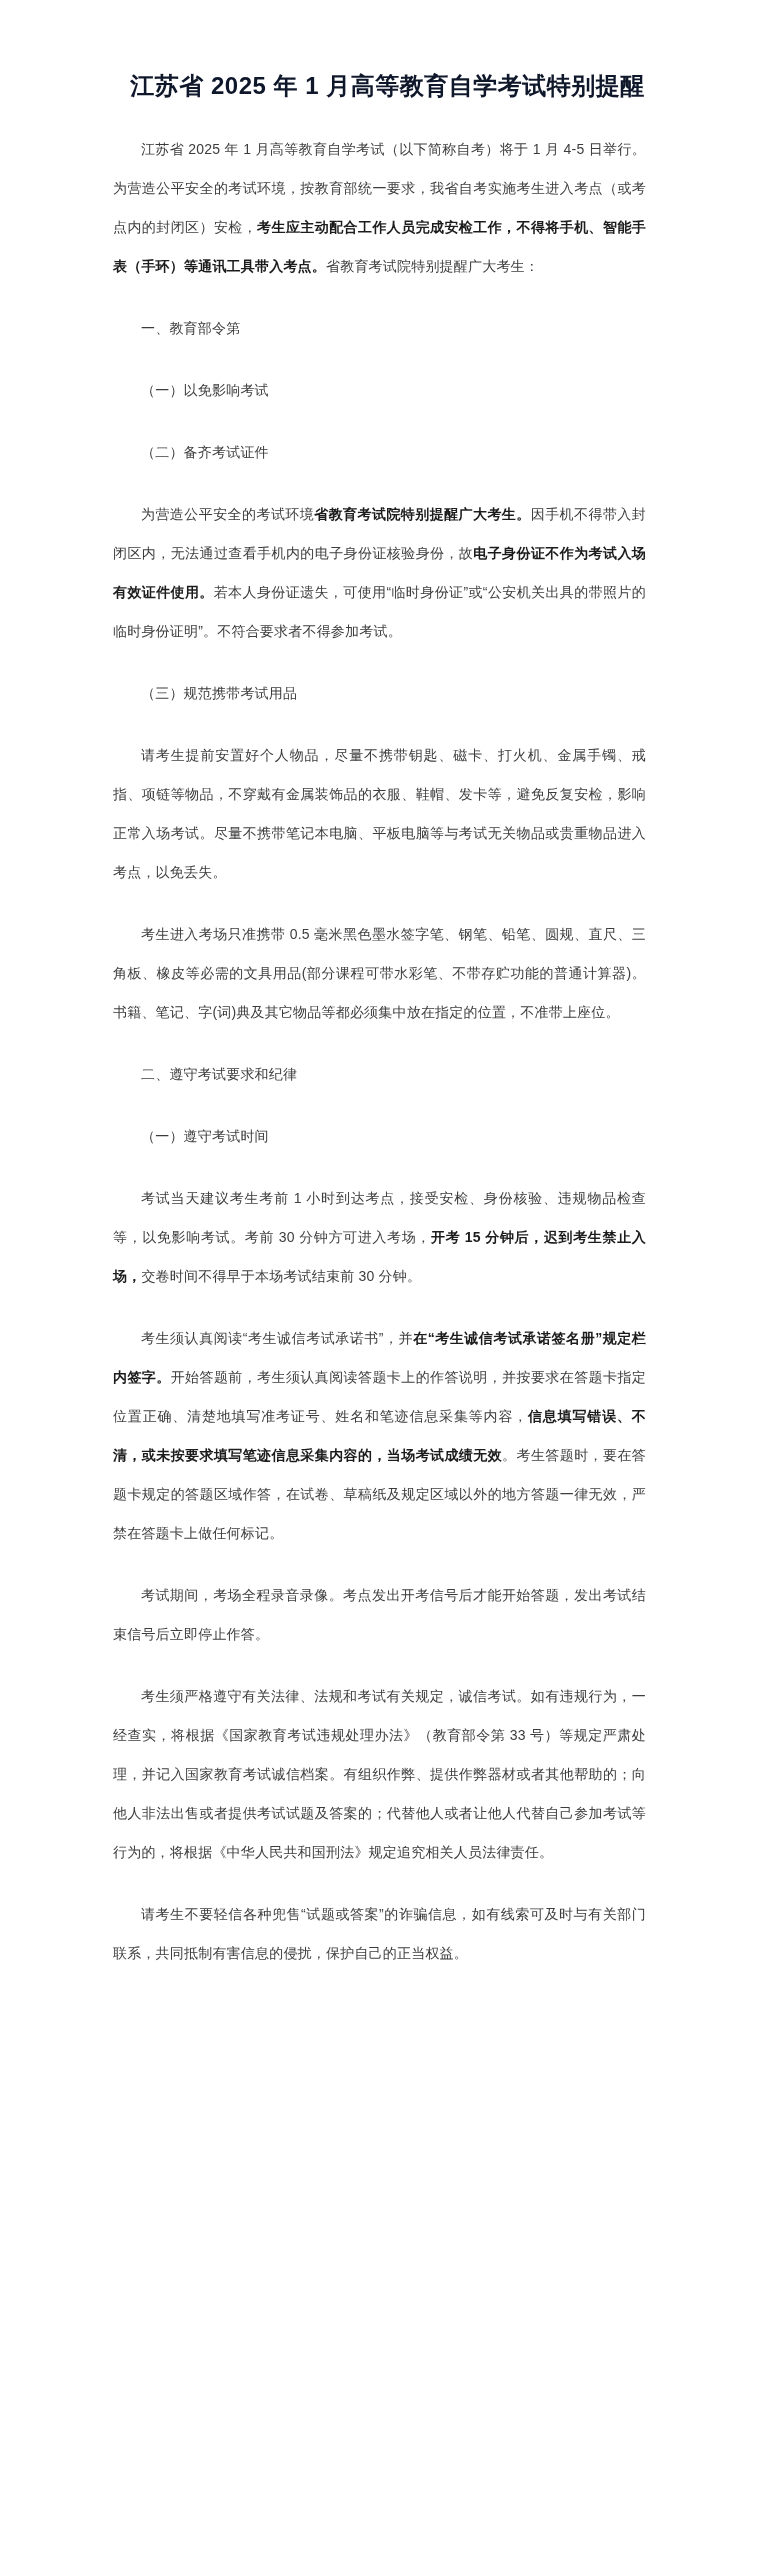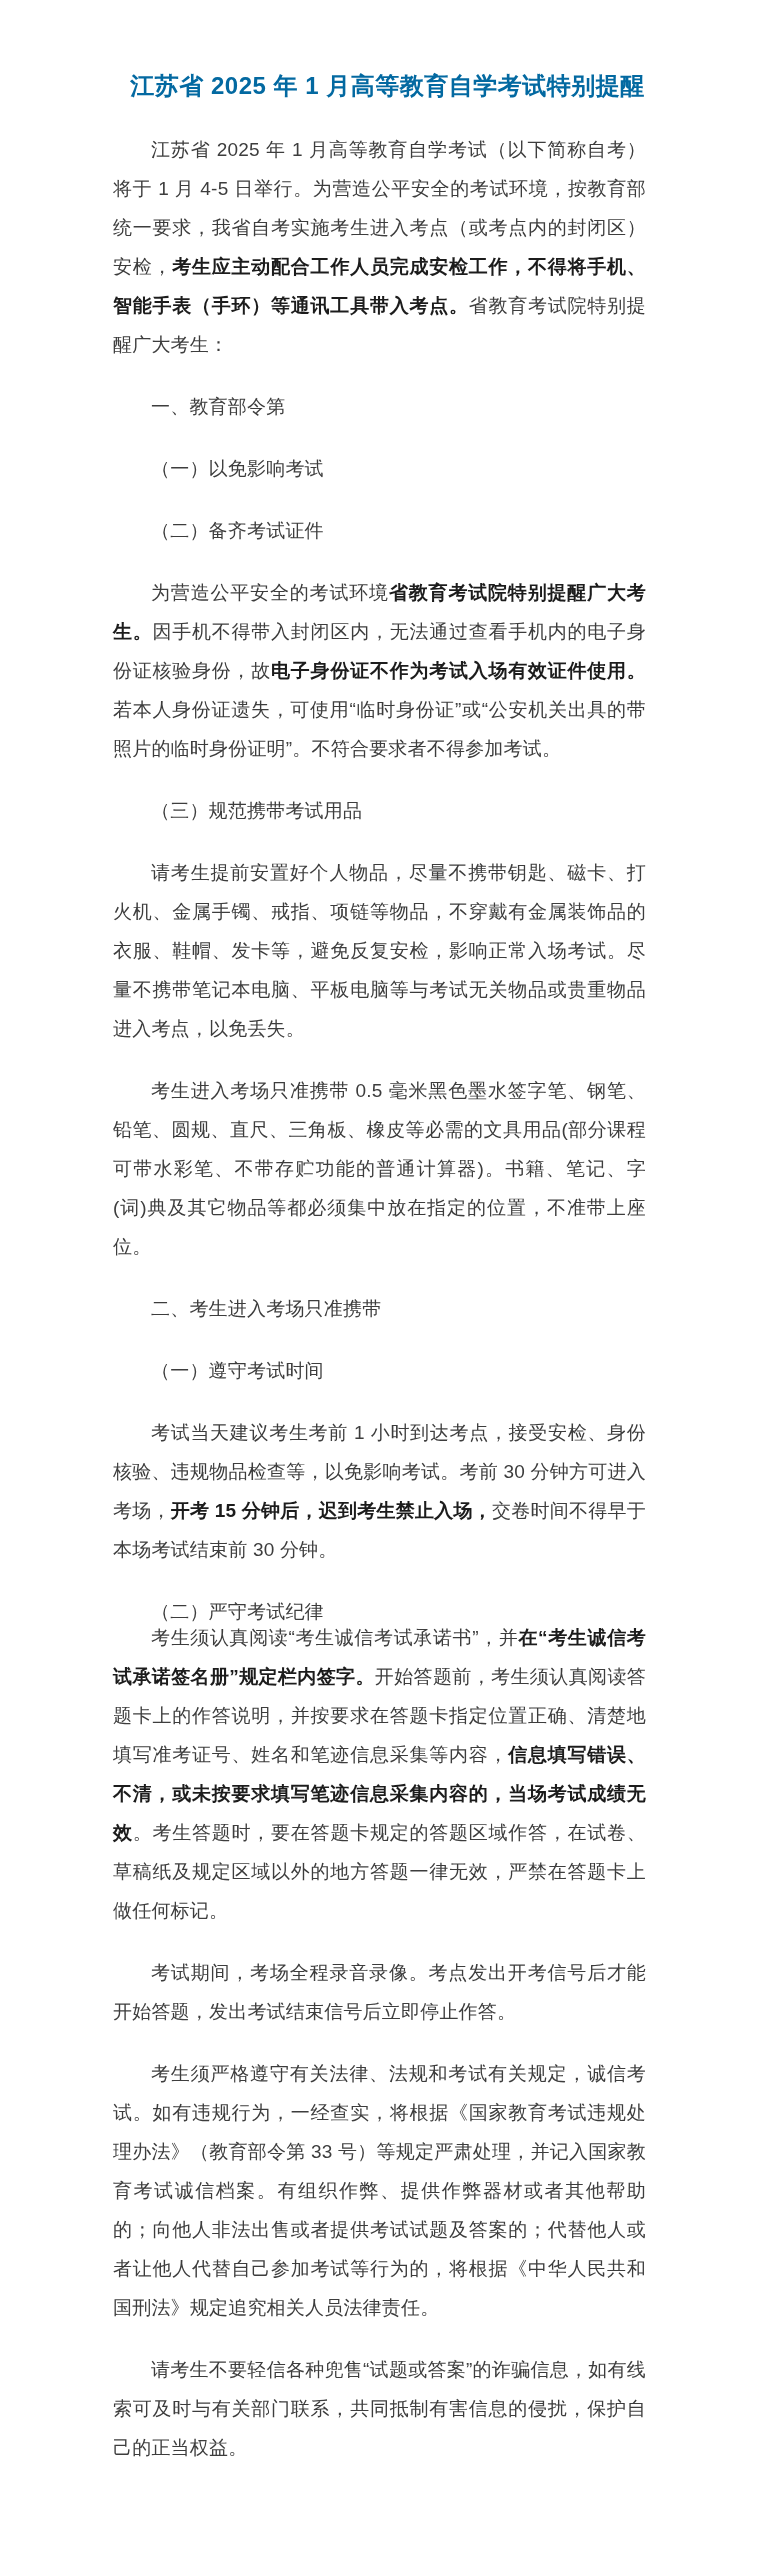--- a/index.html
+++ b/index.html
@@ -10,26 +10,26 @@
     margin: 0 auto;
     padding: 62px 113px 39px 113px;
     background: #ffffff;
     font-family: "Liberation Sans", "DejaVu Sans", sans-serif;
   }
   .title {
     font-size: 24px;
     line-height: 47px;
     font-weight: 700;
     text-align: center;
-    color: #0369a1;
+    color: #0f172a;
     margin: 0 0 21.3px 0;
     letter-spacing: 0.5px;
   }
   .block {
-    font-size: 19px;
+    font-size: 14px;
     line-height: 39px;
     color: #3d3d3d;
     margin: 0 16px 23px 0;
     text-indent: 2em;
     text-align: justify;
     letter-spacing: 0.2px;
   }
   .block b {
     font-weight: 700;
     color: #1c1c1c;
@@ -44,23 +44,22 @@
   <h1 class="title">江苏省 2025 年 1 月高等教育自学考试特别提醒</h1>
   <div id="doc-body">
       <p class="block"><span>江苏省 2025 年 1 月高等教育自学考试（以下简称自考）将于 1 月 4-5 日举行。为营造公平安全的考试环境，按教育部统一要求，我省自考实施考生进入考点（或考点内的封闭区）安检，</span><b>考生应主动配合工作人员完成安检工作，不得将手机、智能手表（手环）等通讯工具带入考点。</b><span>省教育考试院特别提醒广大考生：</span></p>
       <p class="block"><span>一、教育部令第</span></p>
       <p class="block"><span>（一）以免影响考试</span></p>
       <p class="block"><span>（二）备齐考试证件</span></p>
       <p class="block"><span>为营造公平安全的考试环境</span><b>省教育考试院特别提醒广大考生。</b><span>因手机不得带入封闭区内，无法通过查看手机内的电子身份证核验身份，故</span><b>电子身份证不作为考试入场有效证件使用。</b><span>若本人身份证遗失，可使用“临时身份证”或“公安机关出具的带照片的临时身份证明”。不符合要求者不得参加考试。</span></p>
       <p class="block"><span>（三）规范携带考试用品</span></p>
       <p class="block"><span>请考生提前安置好个人物品，尽量不携带钥匙、磁卡、打火机、金属手镯、戒指、项链等物品，不穿戴有金属装饰品的衣服、鞋帽、发卡等，避免反复安检，影响正常入场考试。尽量不携带笔记本电脑、平板电脑等与考试无关物品或贵重物品进入考点，以免丢失。</span></p>
       <p class="block"><span>考生进入考场只准携带 0.5 毫米黑色墨水签字笔、钢笔、铅笔、圆规、直尺、三角板、橡皮等必需的文具用品(部分课程可带水彩笔、不带存贮功能的普通计算器)。书籍、笔记、字(词)典及其它物品等都必须集中放在指定的位置，不准带上座位。</span></p>
-      <p class="block"><span>二、考生进入考场只准携带</span></p>
+      <p class="block"><span>二、遵守考试要求和纪律</span></p>
       <p class="block"><span>（一）遵守考试时间</span></p>
       <p class="block"><span>考试当天建议考生考前 1 小时到达考点，接受安检、身份核验、违规物品检查等，以免影响考试。考前 30 分钟方可进入考场，</span><b>开考 15 分钟后，迟到考生禁止入场，</b><span>交卷时间不得早于本场考试结束前 30 分钟。</span></p>
-      <p class="block tight"><span>（二）严守考试纪律</span></p>
       <p class="block"><span>考生须认真阅读“考生诚信考试承诺书”，并</span><b>在“考生诚信考试承诺签名册”规定栏内签字。</b><span>开始答题前，考生须认真阅读答题卡上的作答说明，并按要求在答题卡指定位置正确、清楚地填写准考证号、姓名和笔迹信息采集等内容，</span><b>信息填写错误、不清，或未按要求填写笔迹信息采集内容的，当场考试成绩无效</b><span>。考生答题时，要在答题卡规定的答题区域作答，在试卷、草稿纸及规定区域以外的地方答题一律无效，严禁在答题卡上做任何标记。</span></p>
       <p class="block"><span>考试期间，考场全程录音录像。考点发出开考信号后才能开始答题，发出考试结束信号后立即停止作答。</span></p>
       <p class="block"><span>考生须严格遵守有关法律、法规和考试有关规定，诚信考试。如有违规行为，一经查实，将根据《国家教育考试违规处理办法》（教育部令第 33 号）等规定严肃处理，并记入国家教育考试诚信档案。有组织作弊、提供作弊器材或者其他帮助的；向他人非法出售或者提供考试试题及答案的；代替他人或者让他人代替自己参加考试等行为的，将根据《中华人民共和国刑法》规定追究相关人员法律责任。</span></p>
       <p class="block"><span>请考生不要轻信各种兜售“试题或答案”的诈骗信息，如有线索可及时与有关部门联系，共同抵制有害信息的侵扰，保护自己的正当权益。</span></p>
     </div>
 </div>
 
 
 </body></html>

